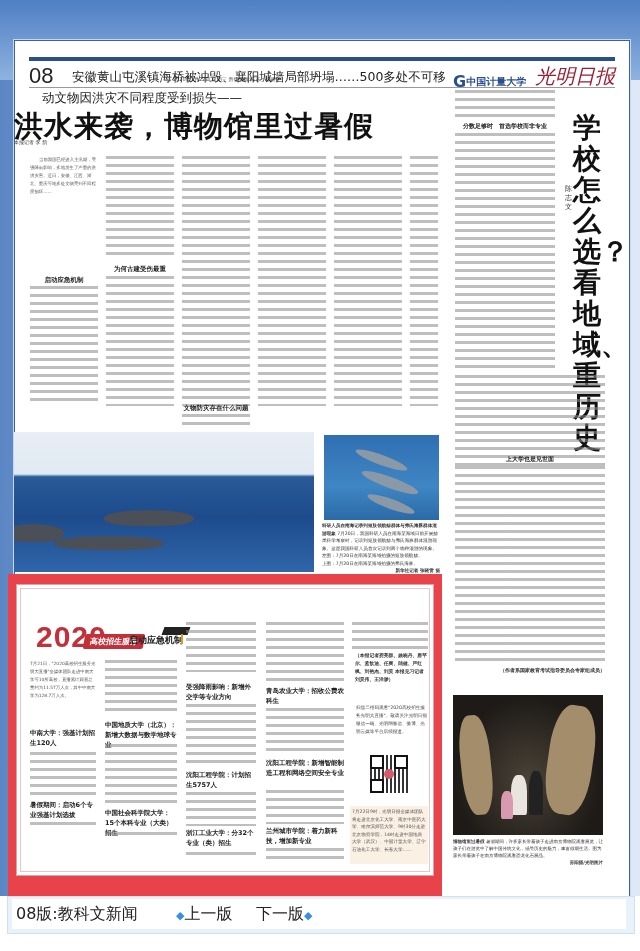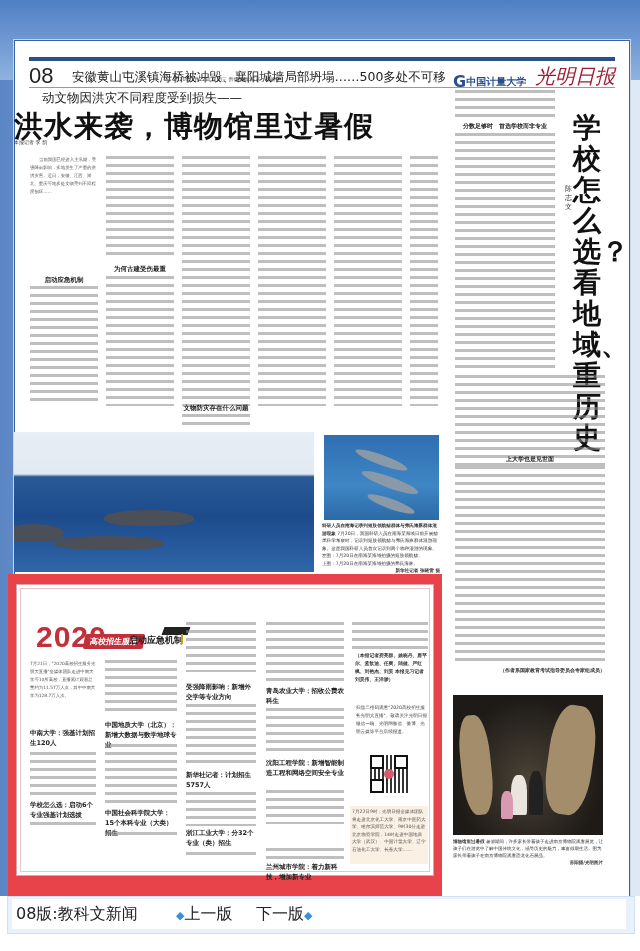--- a/index.html
+++ b/index.html
@@ -144,43 +144,43 @@
 <div class="promo-inner2"></div>
 <div class="year">2020</div>
 <div class="tag">高校招生服务</div>
 <div class="tag2">启动应急机制</div>
 <div class="cap-icon"></div>
 <div class="cap-tassel"></div>
 
 <div class="pcol" style="left:30px;top:660px;width:66px;height:68px;overflow:hidden;">7月21日，"2020高校招生服务光明大直播"全媒体团队走进中南大学等10所高校，直播累计观看总量约为11.57万人次，其中中南大学为128.7万人次。</div>
 <div class="psub" style="left:30px;top:728px;width:66px;">中南大学：强基计划招生120人</div>
 <div class="pcol txtfill" style="left:30px;top:752px;width:66px;height:46px;"></div>
-<div class="psub" style="left:30px;top:800px;width:66px;">学校怎么选：启动6个专业强基计划选拔</div>
+<div class="psub" style="left:30px;top:800px;width:66px;">暑假期间：启动6个专业强基计划选拔</div>
 <div class="pcol txtfill" style="left:30px;top:822px;width:66px;height:8px;"></div>
 
 <div class="pcol txtfill" style="left:105px;top:660px;width:72px;height:56px;"></div>
 <div class="psub" style="left:105px;top:720px;width:72px;">中国地质大学（北京）：新增大数据与数学地球专业</div>
 <div class="pcol txtfill" style="left:105px;top:744px;width:72px;height:62px;"></div>
 <div class="psub" style="left:105px;top:808px;width:72px;">中国社会科学院大学：15个本科专业（大类）招生</div>
 <div class="pcol txtfill" style="left:105px;top:832px;width:72px;height:8px;"></div>
 
 <div class="pcol txtfill" style="left:186px;top:622px;width:70px;height:50px;"></div>
 <div class="psub" style="left:186px;top:682px;width:70px;">受强降雨影响：新增外交学等专业方向</div>
 <div class="pcol txtfill" style="left:186px;top:704px;width:70px;height:62px;"></div>
-<div class="psub" style="left:186px;top:770px;width:70px;">新华社记者：计划招生5757人</div>
+<div class="psub" style="left:186px;top:770px;width:70px;">沈阳工程学院：计划招生5757人</div>
 <div class="pcol txtfill" style="left:186px;top:792px;width:70px;height:34px;"></div>
 <div class="psub" style="left:186px;top:828px;width:70px;">浙江工业大学：分32个专业（类）招生</div>
 <div class="pcol txtfill" style="left:186px;top:852px;width:70px;height:8px;"></div>
 
 <div class="pcol txtfill" style="left:266px;top:622px;width:78px;height:62px;"></div>
 <div class="psub" style="left:266px;top:686px;width:78px;">青岛农业大学：招收公费农科生</div>
 <div class="pcol txtfill" style="left:266px;top:708px;width:78px;height:46px;"></div>
 <div class="psub" style="left:266px;top:758px;width:78px;">沈阳工程学院：新增智能制造工程和网络空间安全专业</div>
 <div class="pcol txtfill" style="left:266px;top:790px;width:78px;height:34px;"></div>
-<div class="psub" style="left:266px;top:862px;width:78px;">兰州城市学院：着力新科技，增加新专业</div>
+<div class="psub" style="left:266px;top:826px;width:78px;">兰州城市学院：着力新科技，增加新专业</div>
 <div class="pcol txtfill" style="left:266px;top:848px;width:78px;height:16px;"></div>
 
 <div class="pcol txtfill" style="left:352px;top:622px;width:76px;height:28px;"></div>
 <div class="pnote">（本报记者龚亮群、姚晓丹、唐芊尔、孟歆迪、任爽、陆健、严红枫、刘艳杰、刘昊  本报见习记者刘昊伟、王洋渺）</div>
 <div class="pnote2">扫描二维码观看"2020高校招生服务光明大直播"。敬请关注光明日报微信一端、光明网微信、微博、光明云媒等平台后续报道。</div>
 <div class="qr"></div>
 <div class="qr-corner" style="left:370px;top:755px;"></div>
 <div class="qr-corner" style="left:394px;top:755px;"></div>
 <div class="qr-corner" style="left:370px;top:779px;"></div>
 <div class="qr-logo"></div>

